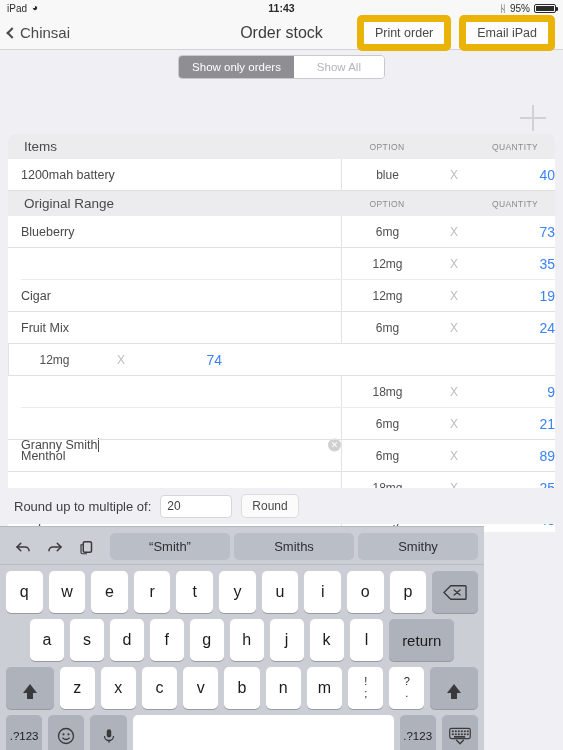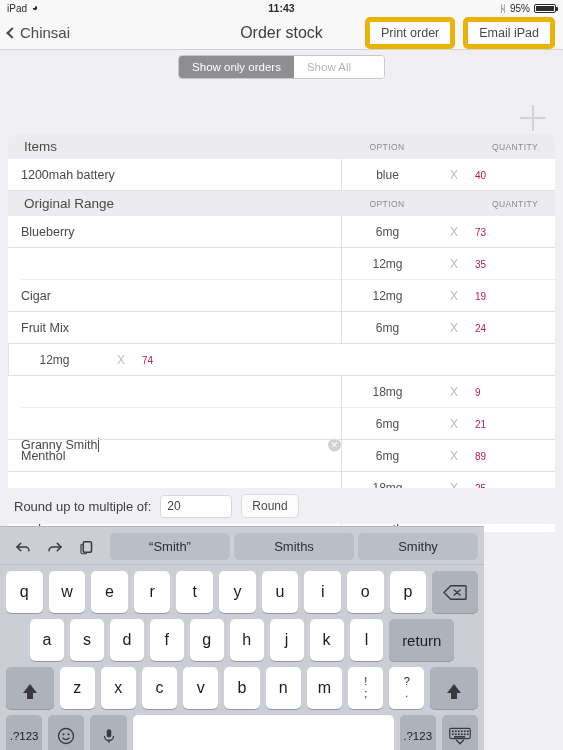--- a/index.html
+++ b/index.html
@@ -56,40 +56,40 @@
     width: 8px; height: 8px; border-left: 2px solid #4a4a4a;
     border-bottom: 2px solid #4a4a4a; transform: rotate(45deg);
     margin-right: 1px;
   }
   .nav-title {
     position: absolute; left: 0; right: 0; text-align: center;
     font-size: 16px; color: #3d3d3d; pointer-events: none;
   }
   .nav-actions { margin-left: auto; display: flex; gap: 8px; z-index: 2; }
   .nav-btn {
-    border: 5px solid #eab308; background: #fdfdfd;
+    border: 7px solid #eab308; background: #fdfdfd;
     border-radius: 5px; padding: 4px 11px;
     font-size: 12.5px; color: #4a4a4a; cursor: pointer;
     font-family: "Liberation Sans", sans-serif;
   }
 
   
   .content { position: relative; height: 474px; background: #efeff4; }
 
   .seg-wrap {
     position: absolute; top: 5px; left: 0; right: 0;
     display: flex; justify-content: center;
   }
   .segmented {
     display: flex; border: 1px solid #c9c9cc;
     border-radius: 4px; overflow: hidden; background: #fff;
   }
   .seg-item {
     font-size: 11.5px; padding: 5px 13px; cursor: pointer;
-    color: #b4b4b8; background: #fff; min-width: 90px; 
+    color: #b4b4b8; background: #fff; min-width: 90px; text-align: center;
   }
   .seg-item.active { background: #8e8e93; color: #fff; }
 
   .plus-btn {
     position: absolute; top: 55px; right: 17px;
     width: 26px; height: 26px; cursor: pointer;
   }
   .plus-btn::before, .plus-btn::after {
     content: ""; position: absolute; background: #d2d2d4;
   }
@@ -123,21 +123,21 @@
   .row .xsp { width: 42px; }
   .row .qty-head { width: 80px; }
   .row .opt {
     width: 92px; text-align: center; font-size: 12px; color: #4f4f4f;
     border-left: 1px solid #e2e2e4; height: 32px; line-height: 32px;
   }
   .row .xmark {
     width: 42px; text-align: center; font-size: 12px; color: #bdbdc0;
   }
   .row .qty {
-    width: 80px; text-align: left; font-size: 10px; color: #be185d;
+    width: 80px; text-align: right; font-size: 14px; color: #3b82f6;
   }
   .row.section .opt-head { border-left: none; }
   .divider {
     position: absolute; bottom: 0; height: 1px; background: #e0e0e2;
     left: 0; right: 0;
   }
   .divider.inset { left: 13px; background: #ebebed; }
   .row.editing .name {
     display: flex; align-items: center;
   }

